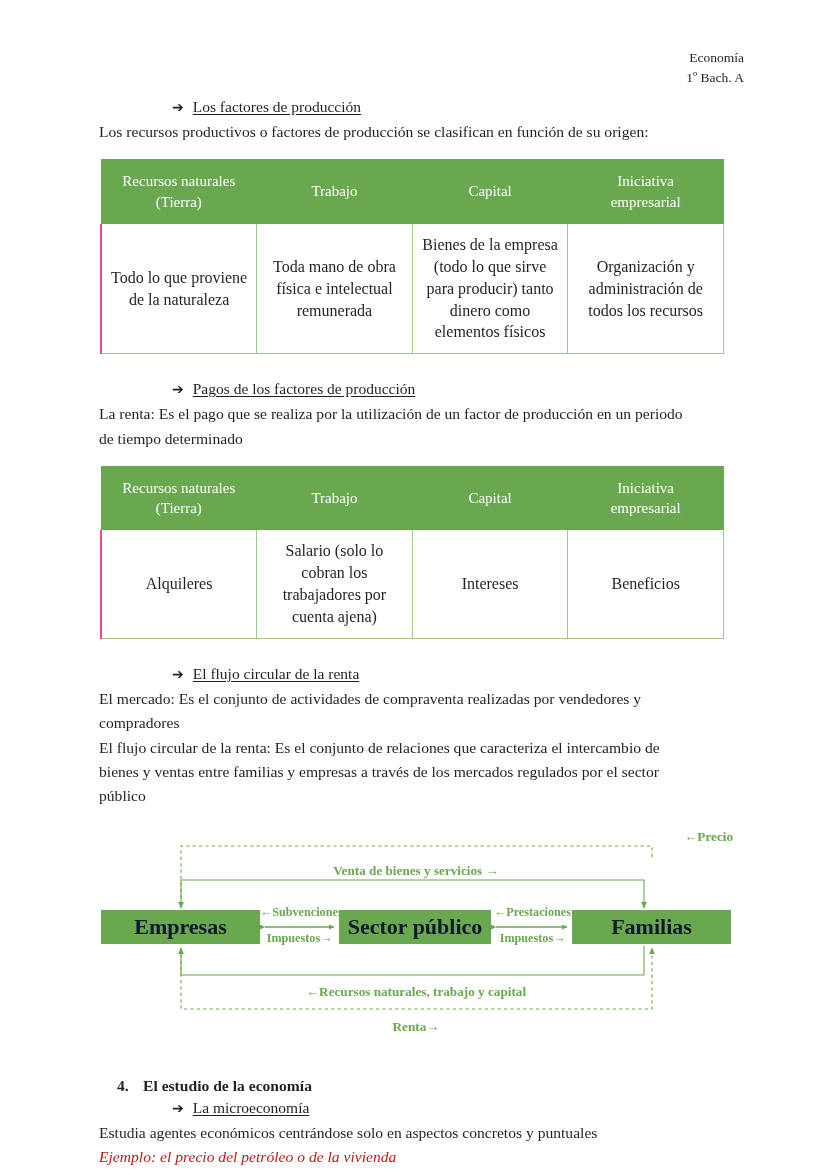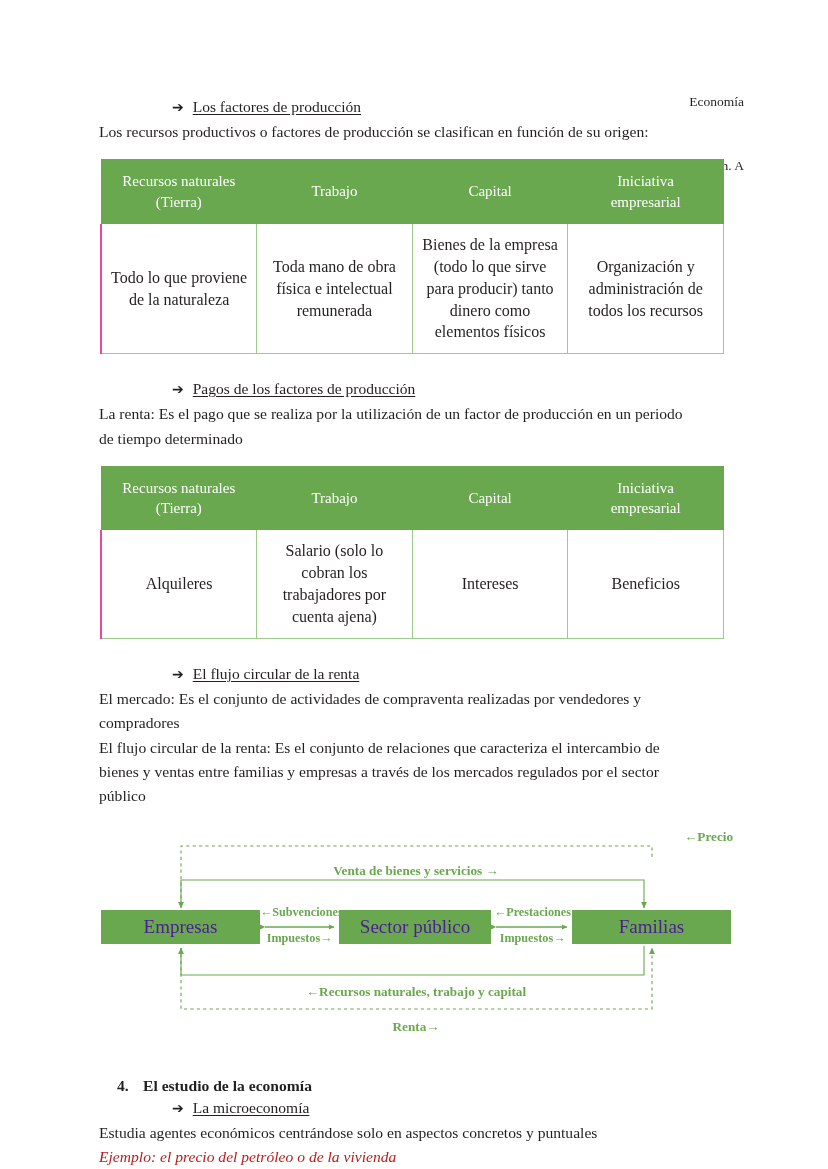--- a/index.html
+++ b/index.html
@@ -25,21 +25,21 @@
   
   .doc-header {
     position: absolute;
     top: 48px;
     right: 84px;
     text-align: right;
     font-size: 13.5px;
     line-height: 1.45;
     color: #231f20;
   }
-  .doc-header div { white-space: nowrap; margin-top: 44px; }
+  .doc-header div { white-space: nowrap; }
 
   
   .content {
     position: absolute;
     left: 99px;
     top: 98px;
     width: 630px;
   }
 
   .sub-head {
@@ -109,23 +109,23 @@
     width: 634px;
     height: 215px;
     margin: 24px 0 0 0;
     font-family: "Liberation Serif", "DejaVu Serif", serif;
   }
   .flow-wrap svg { position: absolute; left: 0; top: 0; }
 
   .fbox {
     position: absolute;
     background: #6aa84f;
-    color: #4c1d95;
-    font-weight: normal;
-    font-size: 19px;
+    color: #0f172a;
+    font-weight: bold;
+    font-size: 22px;
     display: flex;
     align-items: center;
     justify-content: center;
     box-sizing: border-box;
   }
   #box-empresas { left: 2px;   top: 78px; width: 159px; height: 34px; }
   #box-sector   { left: 240px; top: 78px; width: 152px; height: 34px; }
   #box-familias { left: 473px; top: 78px; width: 159px; height: 34px; }
 
   .flab {

